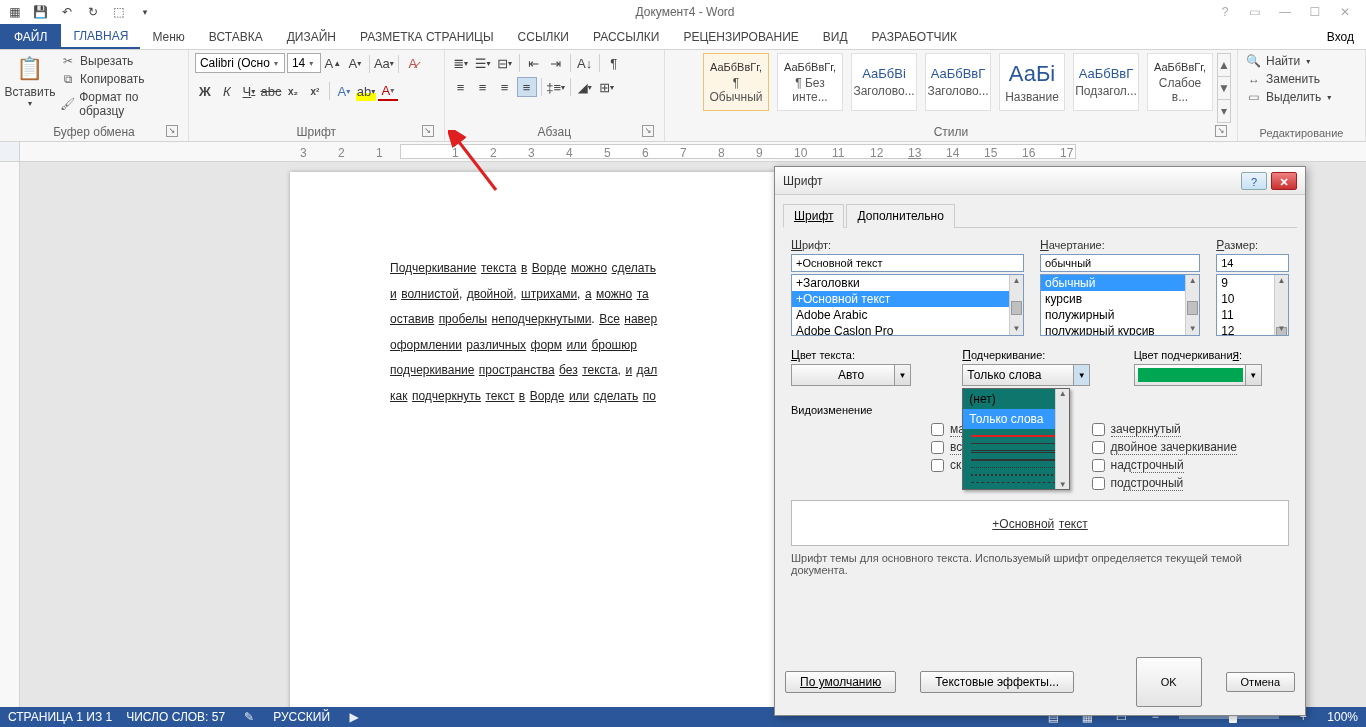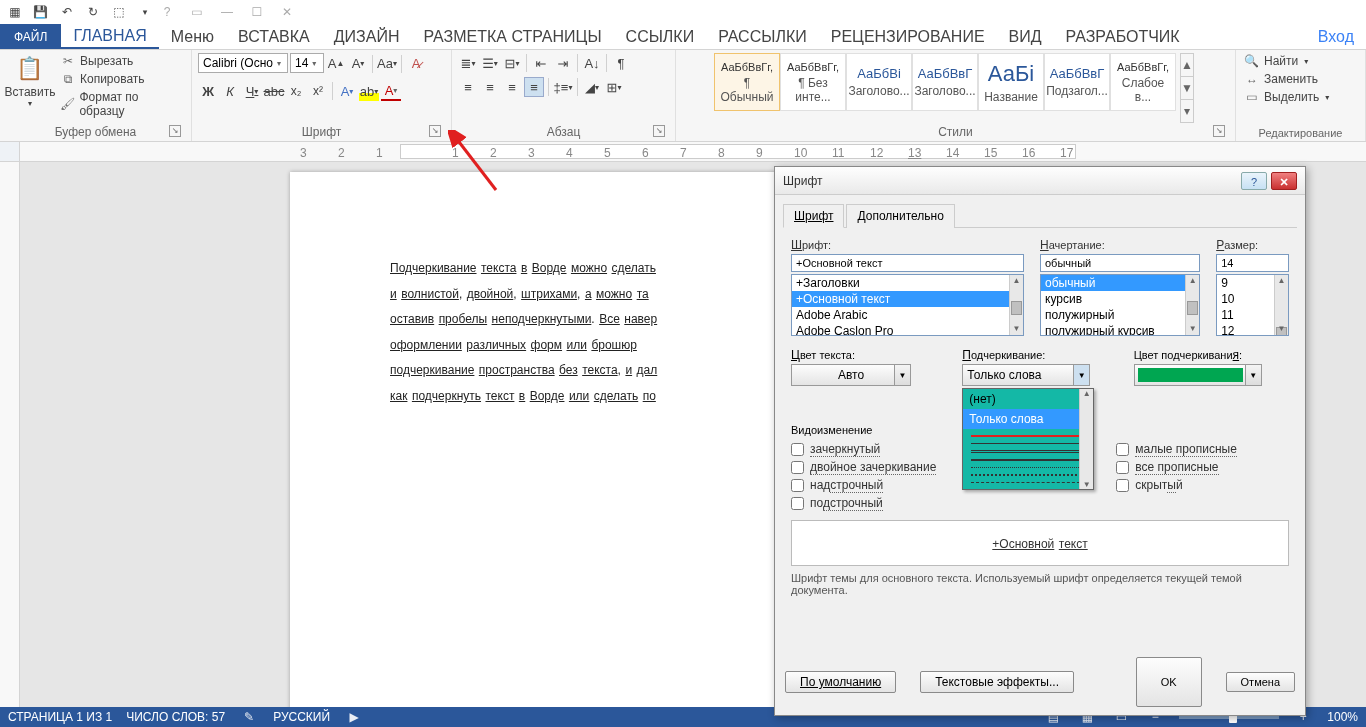--- a/index.html
+++ b/index.html
@@ -7,24 +7,24 @@
 
 .titlebar { height: 24px; background: #fff; display: flex; align-items: center; padding: 0 4px; color: #666; }
 .qat { display: flex; gap: 4px; align-items: center; }
 .qat-btn { width: 22px; height: 20px; display: flex; align-items: center; justify-content: center; color: #444; }
 .title-center { flex: 1; text-align: center; color: #666; font-size: 12px; }
 .win-controls { display: flex; gap: 8px; color: #aaa; padding-right: 6px; }
 .win-controls span { width: 22px; text-align: center; cursor: default; }
 
 .ribbon-tabs { height: 26px; background: #fff; display: flex; align-items: stretch; border-bottom: 1px solid #d4d4d4; }
 .file-tab { background: #2b579a; color: #fff; padding: 0 14px; display: flex; align-items: center; font-size: 12px; }
-.tab { padding: 0 12px; display: flex; align-items: center; color: #444; font-size: 16px; cursor: pointer; }
+.tab { padding: 0 12px; display: flex; align-items: center; color: #444; font-size: 12px; cursor: pointer; }
 .tab.active { color: #2b579a; border-bottom: 2px solid #2b579a; background: #fff; }
 .tab-spacer { flex: 1; }
-.tab.right { color: #3b82f6; }
+.tab.right { color: #000000; }
 
 .ribbon { height: 92px; background: #f6f6f6; border-bottom: 1px solid #d4d4d4; display: flex; }
 .group { border-right: 1px solid #e0e0e0; padding: 3px 6px 2px; display: flex; flex-direction: column; position: relative; }
 .group-body { flex: 1; display: flex; align-items: flex-start; gap: 4px; }
 .group-label { text-align: center; color: #666; font-size: 11px; padding-top: 2px; position: relative; }
 .launcher { position: absolute; right: 4px; bottom: 2px; width: 12px; height: 12px; border: 1px solid #999; font-size: 8px; line-height: 10px; text-align: center; color: #666; }
 
 .big-btn { display: flex; flex-direction: column; align-items: center; width: 48px; color: #444; font-size: 11px; }
 .big-btn .ico { font-size: 22px; color: #2b579a; height: 32px; display: flex; align-items: center; }
 .small-row { display: flex; flex-direction: column; gap: 2px; }
@@ -36,26 +36,26 @@
 .combo .dd { margin-left: 4px; font-size: 8px; color: #666; }
 .combo.fontname { width: 90px; }
 .combo.fontsize { width: 34px; }
 .toolbtn { width: 20px; height: 20px; display: flex; align-items: center; justify-content: center; color: #444; font-size: 13px; }
 .sep { width: 1px; height: 18px; background: #d0d0d0; margin: 0 2px; }
 .font-row2 { display: flex; align-items: center; gap: 2px; margin-top: 4px; }
 .toolbtn.b { font-weight: bold; }
 .toolbtn.i { font-style: italic; }
 .toolbtn.u { text-decoration: underline; }
 .toolbtn.strike { text-decoration: line-through; }
-.subscript { font-size: 12px; }
+.subscript { font-size: 10px; font-weight: bold; }
 
 .para-row { display: flex; gap: 2px; align-items: center; }
 .align.active { background: #cde0f0; border: 1px solid #9ac; width: 20px; height: 20px; }
 
-.styles-gallery { display: flex; gap: 0; padding-left: 32px; }
+.styles-gallery { display: flex; gap: 8px; padding-left: 32px; }
 .style-item { width: 66px; height: 58px; border: 1px solid transparent; background: #fff; display: flex; flex-direction: column; align-items: center; justify-content: center; font-size: 10px; color: #555; text-align: center; padding: 2px; border: 1px solid #e0e0e0; }
 .style-item .preview { font-size: 11px; color: #333; margin-bottom: 3px; }
 .style-item.active { border: 1px solid #f0c36d; background: #fdf5e6; }
 .style-item .big-preview { font-size: 22px; color: #2b579a; }
 .style-item .blue-preview { color: #2b579a; font-size: 13px; }
 
 .edit-group .sm { white-space: nowrap; }
 
 .ruler-area { height: 20px; background: #fff; border-bottom: 1px solid #d4d4d4; display: flex; }
 .ruler-corner { width: 20px; background: #eef2f6; border-right: 1px solid #d4d4d4; }
@@ -95,33 +95,33 @@
 
 .c-font { flex: 1.6; }
 .c-style { flex: 1.1; }
 .c-size { flex: 0.5; }
 
 .dlg-row2 { display: flex; gap: 16px; margin-top: 12px; align-items: flex-start; }
 .combo-btn { border: 1px solid #999; background: linear-gradient(#fdfdfd,#e4e4e4); height: 22px; display: flex; align-items: center; padding: 0 4px; font-size: 11px; position: relative; }
 .combo-btn .dd { position: absolute; right: 0; top: 0; bottom: 0; width: 16px; border-left: 1px solid #999; display: flex; align-items: center; justify-content: center; font-size: 8px; background: linear-gradient(#f4f4f4,#ddd); }
 .color-swatch { display: inline-block; width: 100%; height: 14px; background: #00a651; }
 
-.underline-pop { position: absolute; border: 1px solid #666; background: #14b8a6; z-index: 2; font-size: 11px; box-shadow: 2px 2px 3px rgba(0,0,0,.3); width: 132px; }
+.underline-pop { position: absolute; border: 1px solid #666; background: #0f766e; z-index: 2; font-size: 11px; box-shadow: 2px 2px 3px rgba(0,0,0,.3); width: 108px; }
 .underline-pop .up-item { padding: 3px 6px; }
 .underline-pop .up-item.sel { background: #3399ff; color: #fff; }
 .underline-pop .up-line { margin: 6px 8px; border-bottom: 1px solid #333; }
 .underline-pop .up-line.red { border-bottom: 2px solid #e02020; }
 .underline-pop .up-line.dbl { border-bottom: 3px double #333; }
 .underline-pop .up-line.thick { border-bottom: 2px solid #333; }
 .underline-pop .up-line.dot { border-bottom: 1px dotted #333; }
 .underline-pop .up-line.dash { border-bottom: 1px dashed #333; }
 .underline-pop .sb { position: absolute; right: 0; top: 0; bottom: 0; width: 14px; background: #e8e8e8; border-left: 1px solid #ccc; }
 .underline-pop .sb .arr { font-size: 8px; text-align: center; color: #666; }
 
-.effects { margin-top: 38px; }
+.effects { margin-top: 18px; }
 .effects-label { font-size: 11px; margin-bottom: 6px; }
 .effects-cols { display: flex; gap: 40px; }
 .eff-col { display: flex; flex-direction: column; gap: 4px; }
 .chk { display: flex; align-items: center; gap: 6px; font-size: 11px; color: #333; }
 .chk input { width: 13px; height: 13px; }
 .chk .ul { border-bottom: 1px dotted #666; }
 
 .preview-area { border: 1px solid #bbb; margin-top: 10px; height: 46px; display: flex; align-items: center; justify-content: center; background: #fff; }
 .preview-label { font-size: 11px; margin-top: 6px; }
 .preview-text { font-size: 16px; color: #333; }
@@ -143,20 +143,21 @@
 
 <div class="titlebar">
   <div class="qat">
     <span class="qat-btn">▦</span>
     <span class="qat-btn">💾</span>
     <span class="qat-btn">↶</span>
     <span class="qat-btn">↻</span>
     <span class="qat-btn">⬚</span>
     <span class="qat-btn" style="font-size:9px">▾</span>
   </div>
+  <div class="title-center">Документ4 - Word</div>
   <div class="win-controls">
     <span>?</span>
     <span>▭</span>
     <span>—</span>
     <span>☐</span>
     <span>✕</span>
   </div>
 </div>
 
 <div class="ribbon-tabs">
@@ -472,50 +473,50 @@
         <div class="combo-btn" style="width:128px;margin-top:2px;padding:3px 18px 3px 3px">
             <span class="color-swatch"></span>
             <span class="dd">▼</span>
           </div>
       </div>
     </div>
 
     <div class="effects">
       <div class="effects-label">Видоизменение</div>
       <div class="effects-cols">
+        <div class="eff-col" style="margin-left:140px">
+          <label class="chk">
+              <input type="checkbox" style="">
+              <span><span class="ul">малые прописные</span></span>
+            </label>
+          <label class="chk">
+              <input type="checkbox" style="">
+              <span><span class="ul">все прописные</span></span>
+            </label>
+          <label class="chk">
+              <input type="checkbox" style="">
+              <span>скрыт<span class="ul">ы</span>й</span>
+            </label>
+        </div>
         <div class="eff-col">
           <label class="chk">
               <input type="checkbox" style="">
               <span><span class="ul">зачеркнутый</span></span>
             </label>
           <label class="chk">
               <input type="checkbox" style="">
               <span><span class="ul">двойное зачеркивание</span></span>
             </label>
           <label class="chk">
               <input type="checkbox" style="">
               <span>над<span class="ul">строчный</span></span>
             </label>
           <label class="chk">
               <input type="checkbox" style="">
               <span>по<span class="ul">дстрочный</span></span>
-            </label>
-        </div>
-        <div class="eff-col" style="margin-left:140px">
-          <label class="chk">
-              <input type="checkbox" style="">
-              <span><span class="ul">малые прописные</span></span>
-            </label>
-          <label class="chk">
-              <input type="checkbox" style="">
-              <span><span class="ul">все прописные</span></span>
-            </label>
-          <label class="chk">
-              <input type="checkbox" style="">
-              <span>скрыт<span class="ul">ы</span>й</span>
             </label>
         </div>
       </div>
     </div>
 
     <div class="preview-area">
       <span class="preview-text" id="preview-text"><span class="uw">+Основной</span> <span class="uw">текст</span></span>
     </div>
     <div class="note">Шрифт темы для основного текста. Используемый шрифт определяется текущей темой документа.</div>
   </div>

